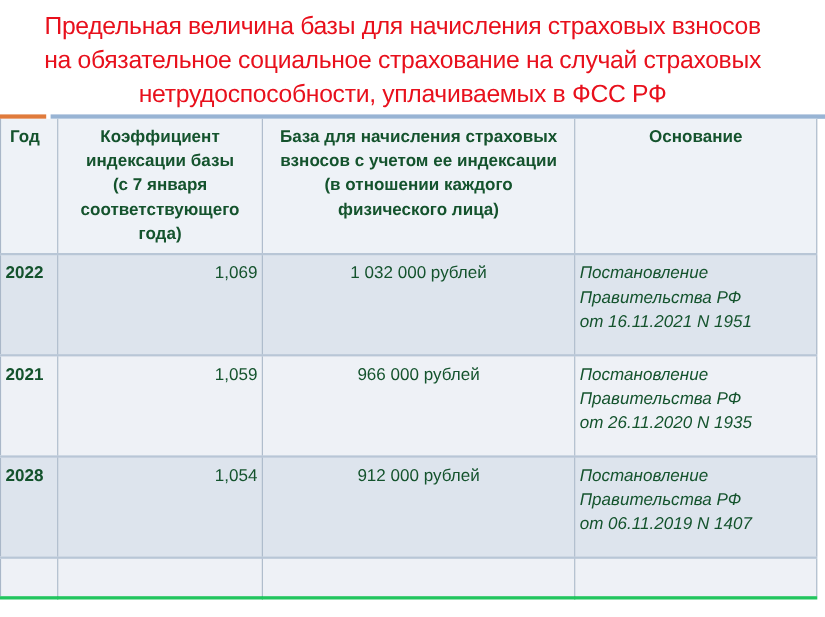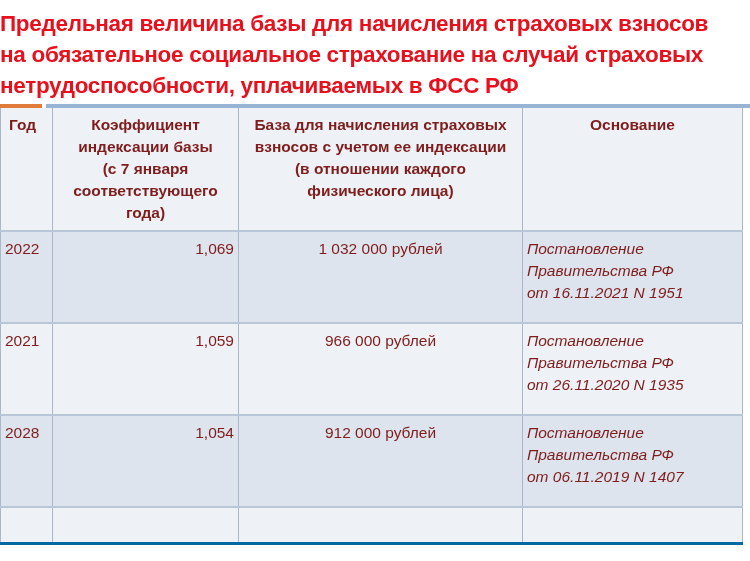--- a/index.html
+++ b/index.html
@@ -2,49 +2,49 @@
 <html><head>
 <meta charset="utf-8">
 <style>
   html, body { margin: 0; padding: 0; }
   body {
     width: 750px; height: 561px; background: #ffffff; position: relative; overflow: hidden;
     font-family: "Liberation Sans", "DejaVu Sans", sans-serif;
   }
   .title {
     position: absolute; left: 0; top: 8px; width: 732px;
-    text-align: left; color: #e8101c; font-weight: bold;
+    text-align: center; color: #e8101c; font-weight: normal;
     font-size: 22.5px; line-height: 31px; letter-spacing: -0.3px;
   }
   .title div { white-space: nowrap; }
   .stripe-orange {
     position: absolute; left: 0; top: 104px; width: 42px; height: 4px; background: #e07b3c;
   }
   .stripe-blue {
     position: absolute; left: 46px; top: 104px; width: 704px; height: 4px; background: #98b4d4;
   }
   table.data {
     position: absolute; left: 0; top: 108px; width: 742px;
     border-collapse: collapse; table-layout: fixed;
-    font-size: 15.5px; color: #7f1d1d;
-    border-bottom: 3px solid #0369a1;
+    font-size: 15.5px; color: #14532d;
+    border-bottom: 3px solid #22c55e;
   }
   table.data td, table.data th {
     border-left: 1px solid #a9b7c8; border-right: 1px solid #a9b7c8;
     vertical-align: top; padding: 6px 4px; line-height: 22px;
   }
   table.data tr { border-bottom: 2px solid #b8c6d6; }
   table.data th { font-weight: bold; text-align: center; background: #eef2f7; line-height: 22px; }
   table.data th:first-child { text-align: left; padding-left: 8px; }
   tr.head { height: 120px; }
   tr.r-dark td { background: #dde4ed; }
   tr.r-light td { background: #eef1f6; }
   tr.body-row { height: 92px; }
   tr.empty-row { height: 36px; }
-  td.c-year { text-align: left; padding-left: 6px; }
+  td.c-year { text-align: left; padding-left: 6px; font-weight: bold; }
   td.c-coef { text-align: right; padding-left: 72px; }
   td.c-base { text-align: center; }
   td.c-basis { text-align: left; padding-left: 8px; font-style: italic; }
   .basis-line { display: block; white-space: nowrap; }
 </style>
 </head>
 <body>
 
 <div class="title">
   <div>Предельная величина базы для начисления страховых взносов</div>

